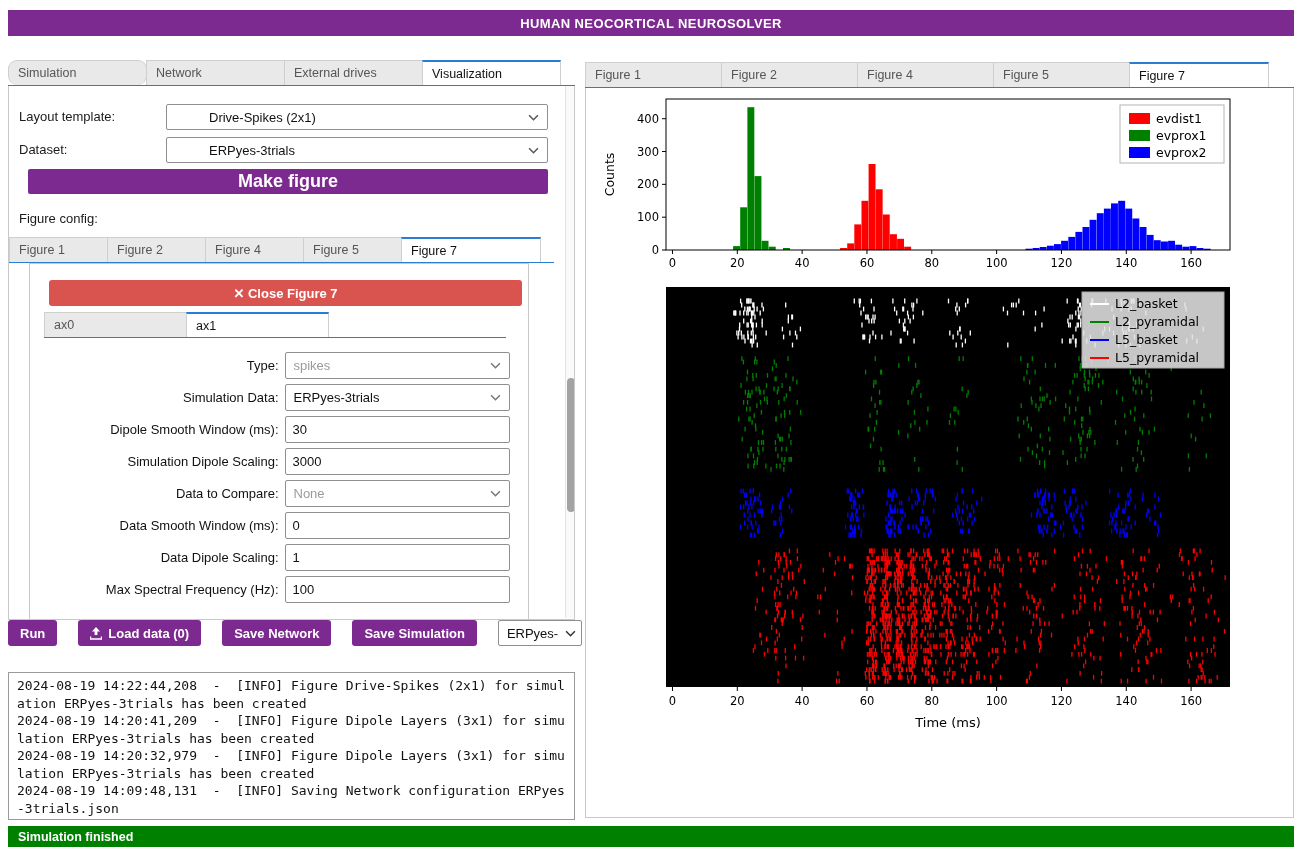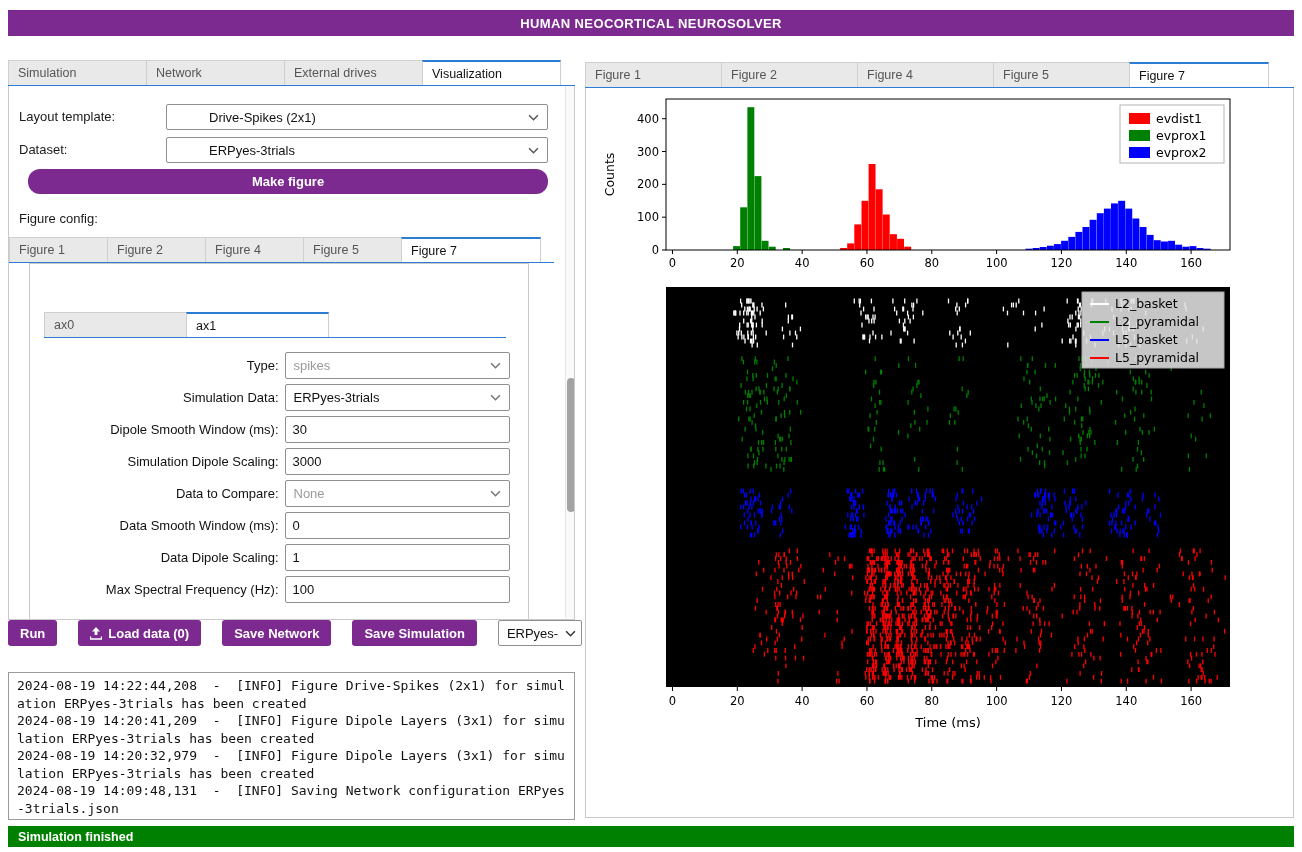--- a/index.html
+++ b/index.html
@@ -26,21 +26,21 @@
   .lbl{position:absolute;font-size:13px;color:#1a1a1a;white-space:nowrap;}
 
   .selectbox{height:26px;border:1px solid var(--ctrlborder);border-radius:2px;background:#fff;
              display:flex;align-items:center;justify-content:space-between;padding:0 8px;
              font-size:13px;color:#111;cursor:pointer;}
   .selectbox.abs{position:absolute;padding-left:42px;}
   .selectbox.disabled{color:#9a9a9a;}
   .chev{width:11px;height:7px;flex:0 0 auto;margin-left:6px;}
 
   .makefig{position:absolute;left:19px;top:83px;width:520px;height:25px;background:var(--purple);
-           color:#fff;border:none;border-radius:12px;font-size:13px;font-weight:bold;
+           color:#fff;border:none;border-radius:2px;font-size:18px;font-weight:bold;
            font-family:inherit;cursor:pointer;}
 
   #figure-panel{position:absolute;left:20px;top:177px;width:500px;height:400px;
                 border:1px solid var(--border);background:#fff;}
   .closebtn{position:absolute;left:19px;top:16px;width:473px;height:26px;background:var(--red);
             color:#fff;border:none;border-radius:3px;font-size:13px;font-weight:bold;
             font-family:inherit;cursor:pointer;}
   #fields{position:absolute;left:0;top:88px;width:100%;}
   .frow{display:flex;align-items:center;margin-bottom:5px;height:27px;justify-content:center;}
   .flabel{width:236px;text-align:right;padding-right:6px;font-size:13px;color:#111;white-space:nowrap;}
@@ -75,21 +75,21 @@
 </head>
 <body>
 
 <div id="page">
 
   <div class="hdr">
     <span>HUMAN NEOCORTICAL NEUROSOLVER</span>
   </div>
 
   <div class="tabbar" id="left-tabs" style="left:8px;top:60px;width:567px;">
-      <div class="tab" style="width: 139px;">Simulation</div>
+      <div class="tab" style="width: 139px; border-radius: 9px;">Simulation</div>
       <div class="tab" style="width: 139px;">Network</div>
       <div class="tab" style="width: 139px;">External drives</div>
       <div class="tab active" style="width: 139px;">Visualization</div>
     </div>
 
   <div class="panelbox" id="left-panel">
     <span class="lbl" style="left:10px;top:23px;">Layout template:</span>
     <div class="selectbox abs" style="left:157px;top:18px;width:382px;">
       <span>Drive-Spikes (2x1)</span>
       <svg class="chev" viewBox="0 0 10 6">
@@ -111,20 +111,24 @@
 
     <div class="tabbar" id="figure-tabs" style="left:0;top:151px;width:545px;">
         <div class="tab" style="width: 99px;">Figure 1</div>
         <div class="tab" style="width: 99px;">Figure 2</div>
         <div class="tab" style="width: 99px;">Figure 4</div>
         <div class="tab" style="width: 99px;">Figure 5</div>
         <div class="tab active" style="width: 140px;">Figure 7</div>
       </div>
 
     <div id="figure-panel">
+      <button class="closebtn">
+        <span>✕</span>
+        <span>Close Figure 7</span>
+      </button>
       <div class="tabbar" id="ax-tabs" style="left:14px;top:48px;width:462px;align-items:flex-end;">
           <div class="tab" style="width: 143px;">ax0</div>
           <div class="tab active" style="width: 143px;">ax1</div>
         </div>
       <div id="fields">
           <div class="frow">
             <span class="flabel">Type:</span>
             <div class="selectbox fselect disabled">
               <span>spikes</span>
               <svg class="chev" viewBox="0 0 10 6">

